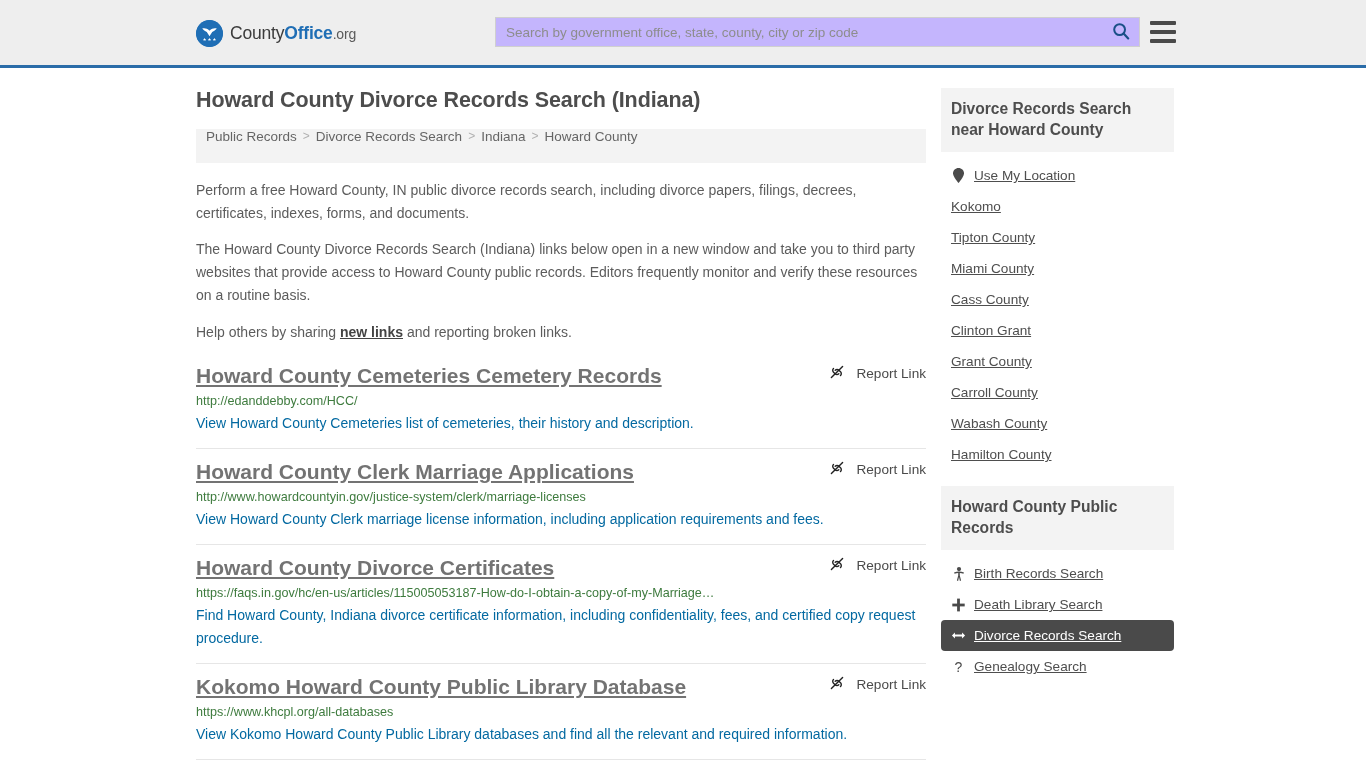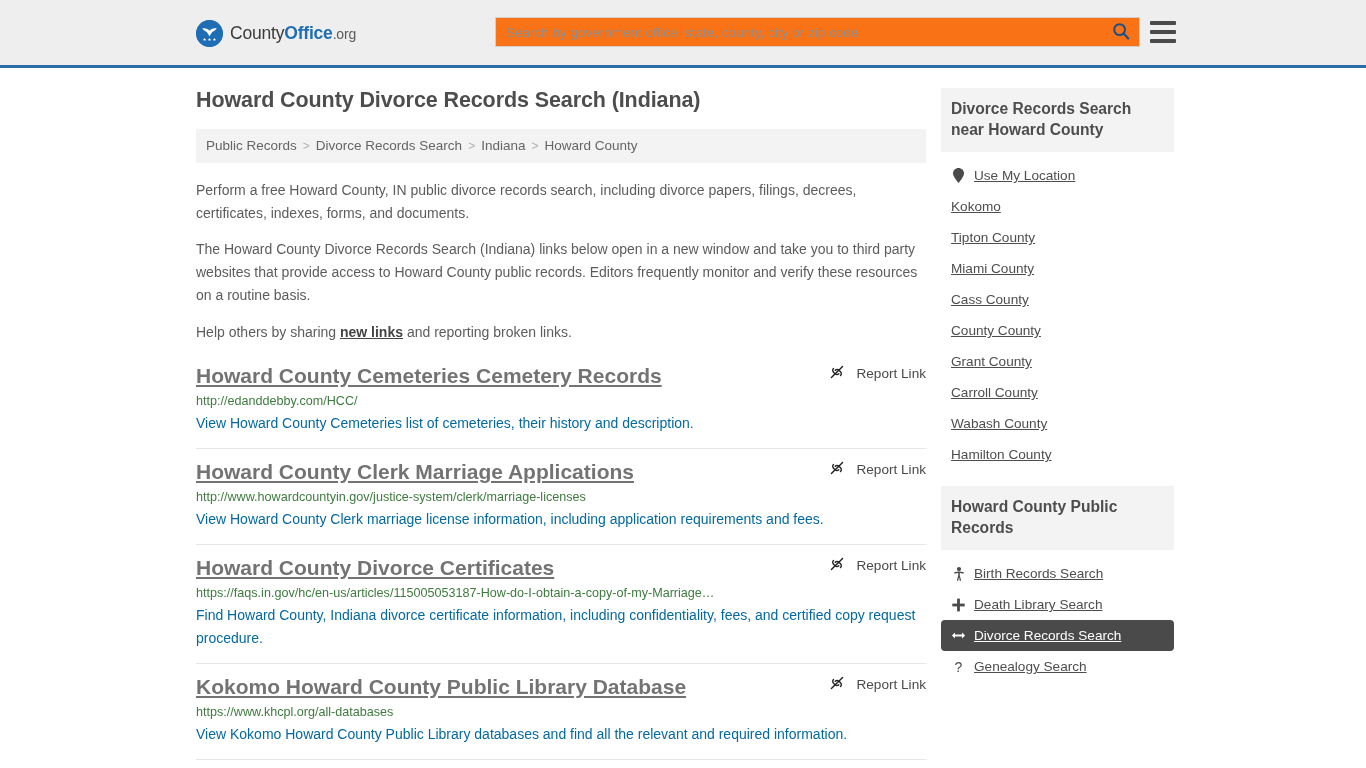--- a/index.html
+++ b/index.html
@@ -54,21 +54,21 @@
   .brand-text .b-office { color: #1f6eb5; font-weight: bold; }
   .brand-text .b-county { font-weight: normal; color: #3b3b3b; }
   .brand-text .b-org { color: #5a5a5a; font-size: 14px; }
 
   #search-wrap {
     position: absolute;
     left: 495px;
     top: 17px;
     width: 645px;
     height: 30px;
-    background: #f97316;
+    background: #c4b5fd;
     border: 1px solid #cfcfcf;
     display: flex;
     align-items: center;
   }
   #search-input {
     border: none;
     outline: none;
     flex: 1;
     height: 26px;
     padding: 0 10px;
@@ -136,21 +136,20 @@
     margin: 0 0 15px 0;
     letter-spacing: -0.1px;
     line-height: 1.2;
   }
 
   
   #breadcrumb {
     background: #f3f3f3;
     height: 34px;
     display: flex;
-    align-items: center;
     padding: 0 10px;
     font-size: 13.5px;
     gap: 6px;
     margin-bottom: 16px;
   }
   #breadcrumb a {
     color: #656565;
     text-decoration: none;
   }
   #breadcrumb .crumb-sep { color: #b0b0b0; font-size: 12px; }
@@ -414,21 +413,21 @@
           <a class="side-item no-icon" href="#">
             <span class="side-label">Tipton County</span>
           </a>
           <a class="side-item no-icon" href="#">
             <span class="side-label">Miami County</span>
           </a>
           <a class="side-item no-icon" href="#">
             <span class="side-label">Cass County</span>
           </a>
           <a class="side-item no-icon" href="#">
-            <span class="side-label">County County</span>
+            <span class="side-label">Clinton Grant</span>
           </a>
           <a class="side-item no-icon" href="#">
             <span class="side-label">Grant County</span>
           </a>
           <a class="side-item no-icon" href="#">
             <span class="side-label">Carroll County</span>
           </a>
           <a class="side-item no-icon" href="#">
             <span class="side-label">Wabash County</span>
           </a>

